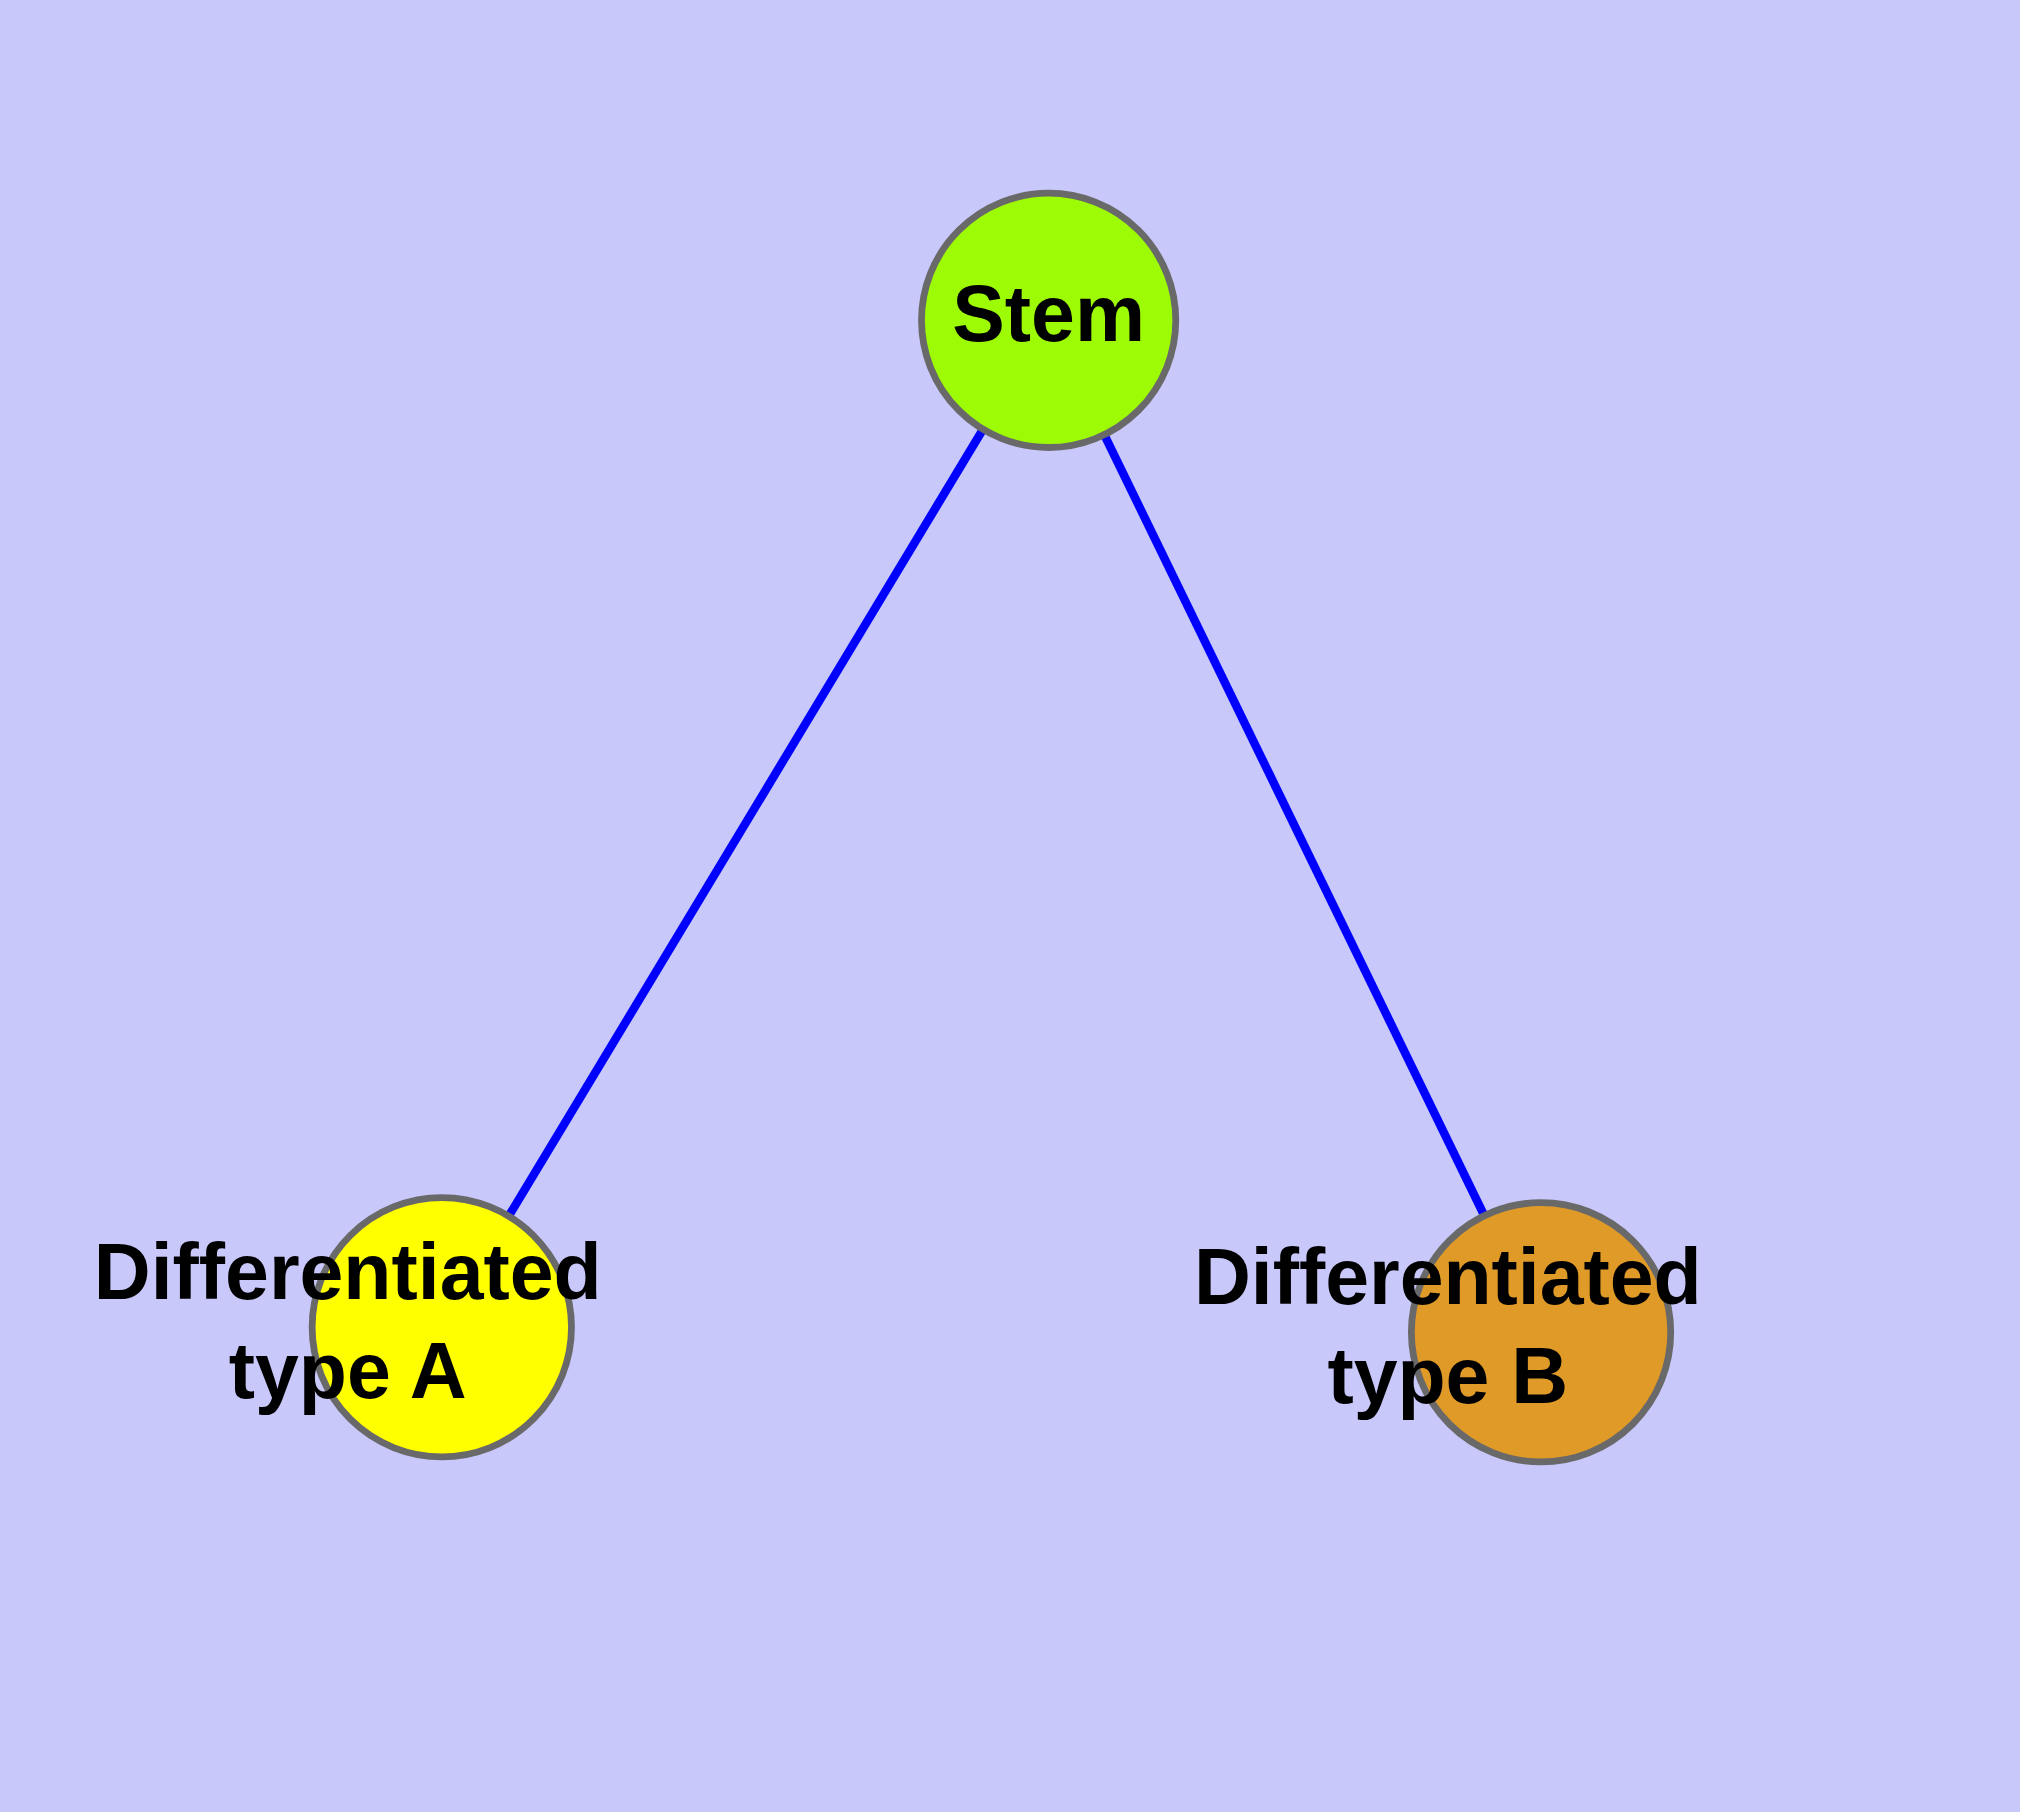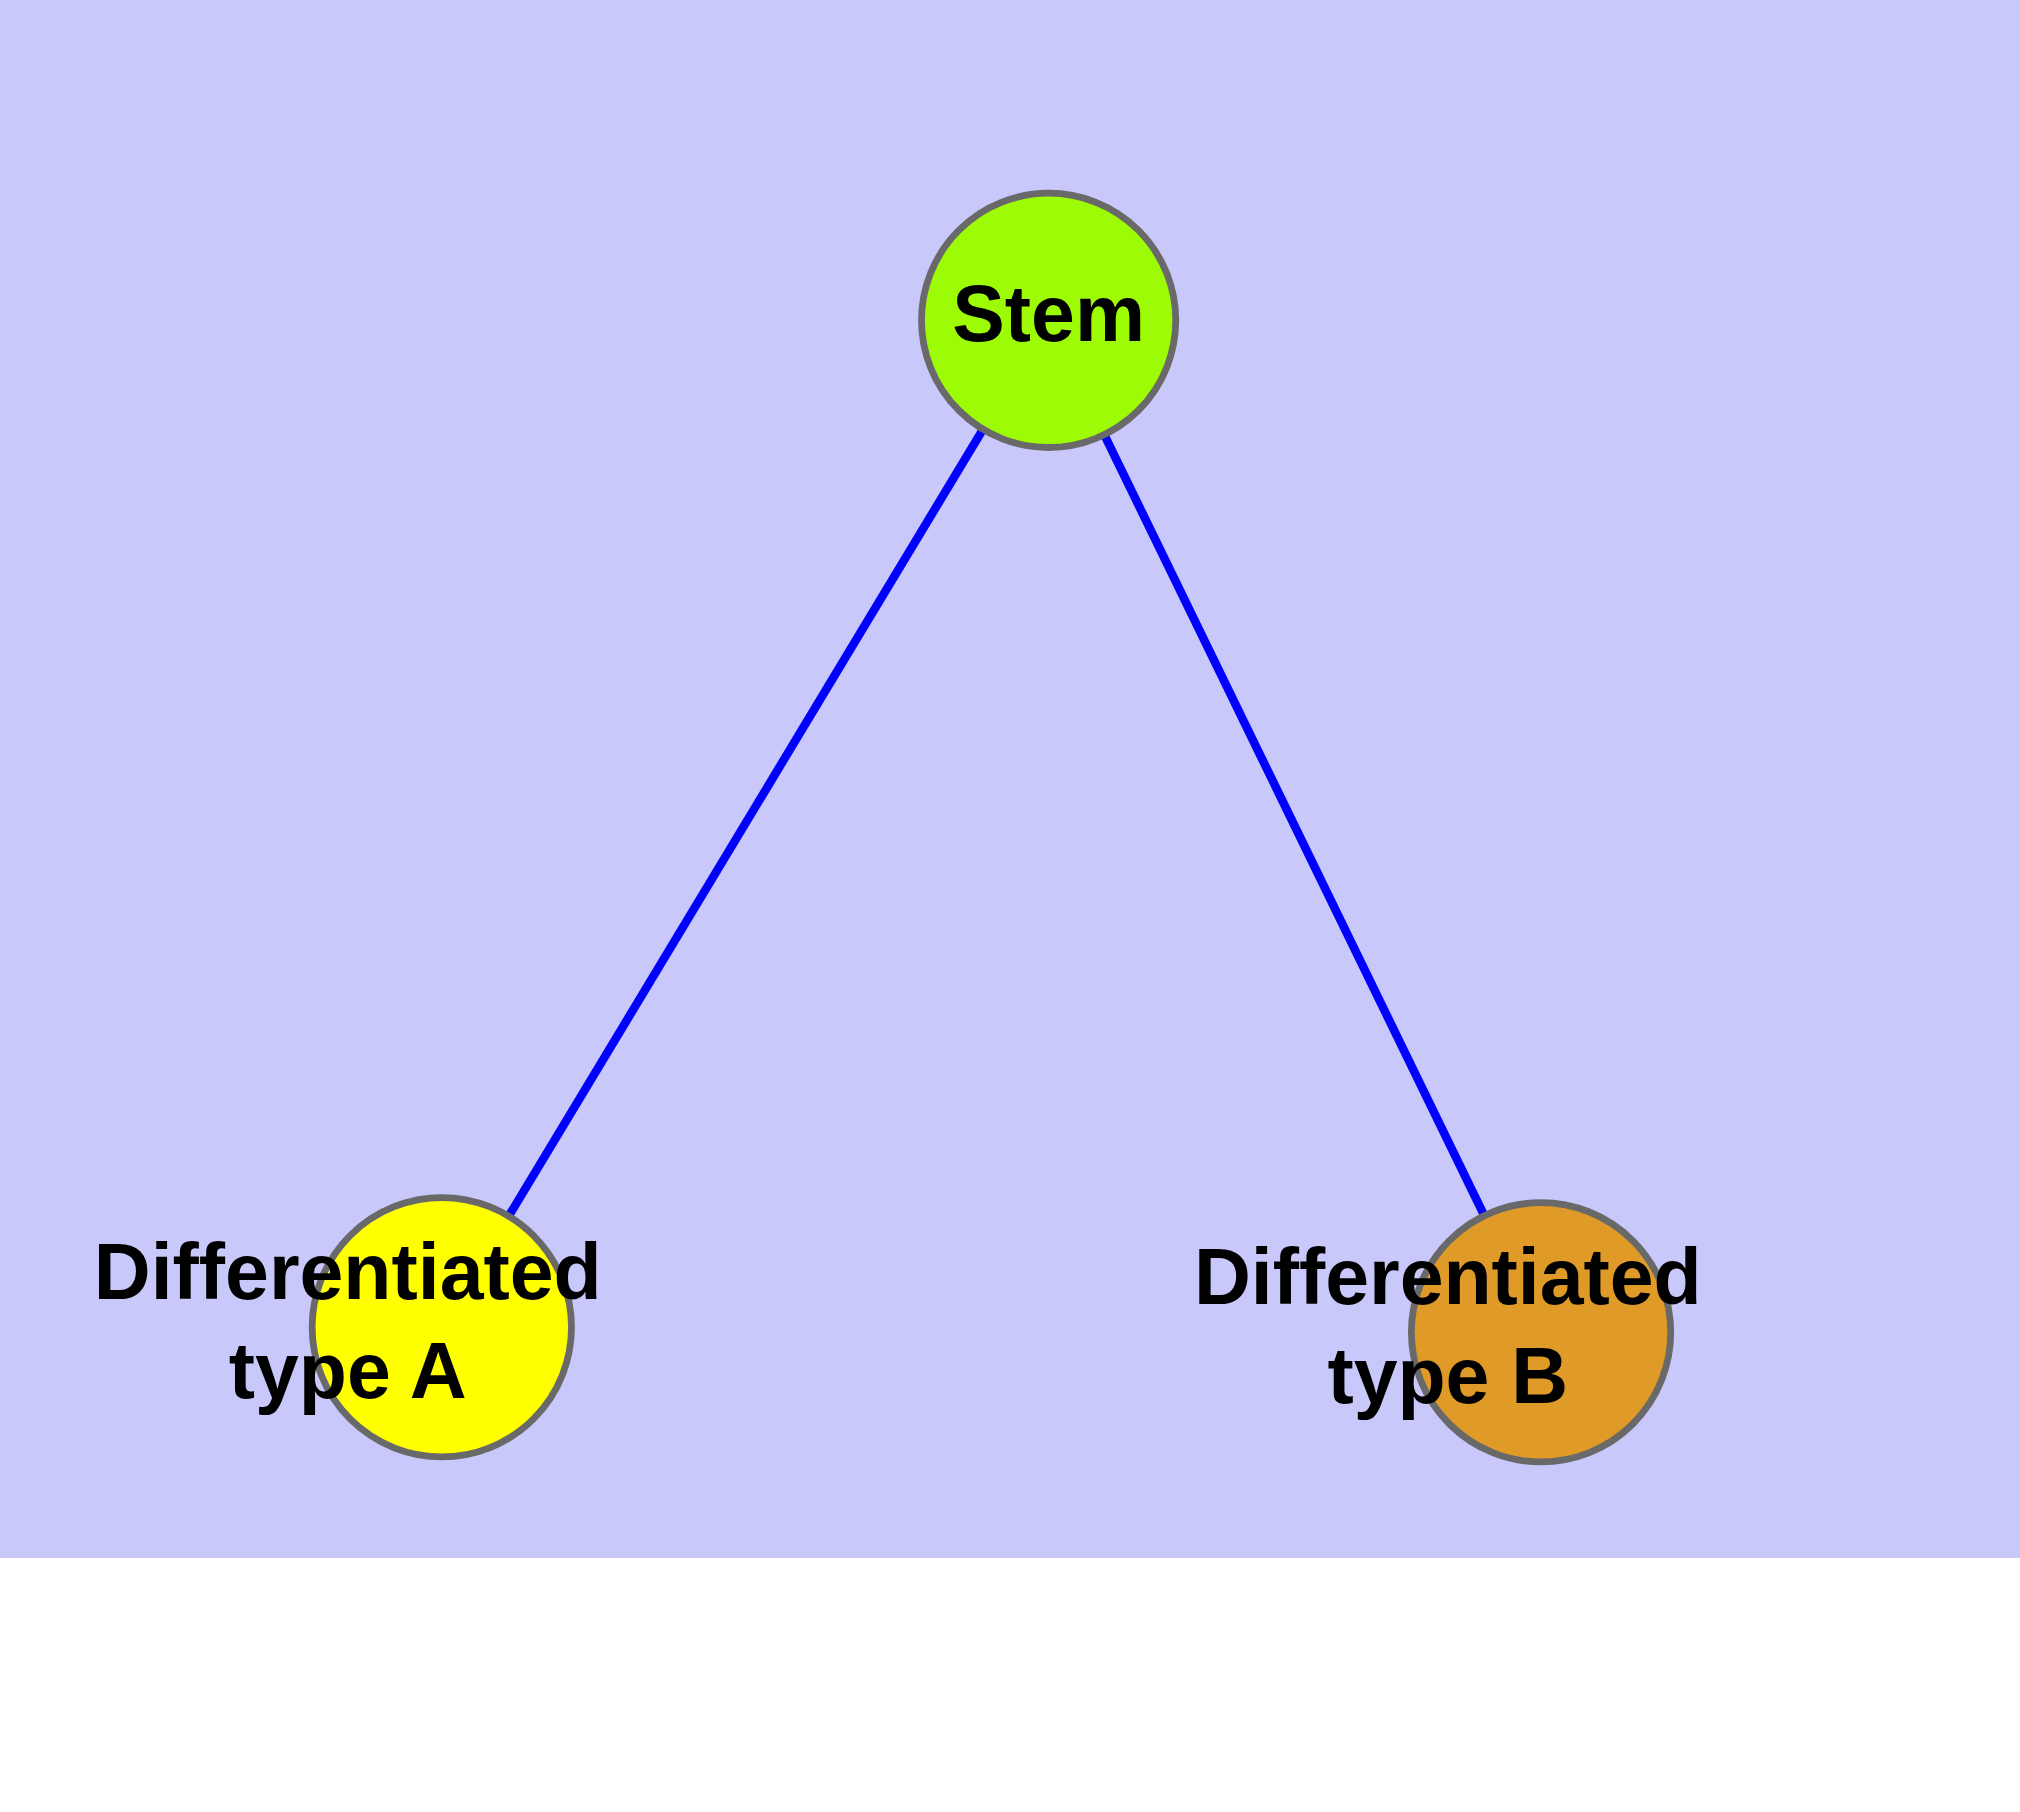--- a/index.html
+++ b/index.html
@@ -32,21 +32,21 @@
     font-weight: bold;
     fill: #000000;
     font-family: "Liberation Sans", "DejaVu Sans", sans-serif;
     paint-order: normal;
     dominant-baseline: middle;
   }
 </style>
 </head>
 <body>
 
-<div id="canvas" style="width: 2021px; height: 1558px;">
+<div id="canvas" style="width: 2021px; height: 1812px;">
   <div id="bg-layer" style="background: rgb(200, 200, 250);"></div>
   <svg id="graph-svg" viewBox="0 0 2384 2138" xmlns="http://www.w3.org/2000/svg" style="width: 2021px; height: 1812px;">
     <g id="edges-group">
         <line x1="1237" y1="378" x2="521" y2="1566" stroke="#0000ff" stroke-width="10" stroke-linecap="butt"></line>
         <line x1="1237" y1="378" x2="1818" y2="1572" stroke="#0000ff" stroke-width="10" stroke-linecap="butt"></line>
       </g>
     <g id="nodes-group">
         <circle cx="1237" cy="378" r="150" fill="#9efb06" stroke="#696969" stroke-width="8"></circle>
         <circle cx="521" cy="1566" r="153" fill="#ffff00" stroke="#696969" stroke-width="8"></circle>
         <circle cx="1818" cy="1572" r="153" fill="#e09a28" stroke="#696969" stroke-width="8"></circle>

